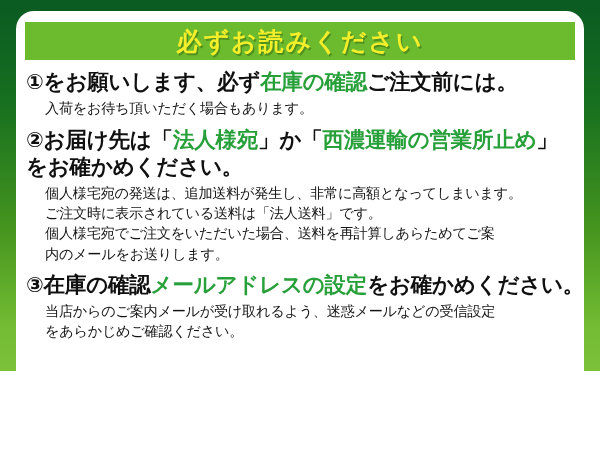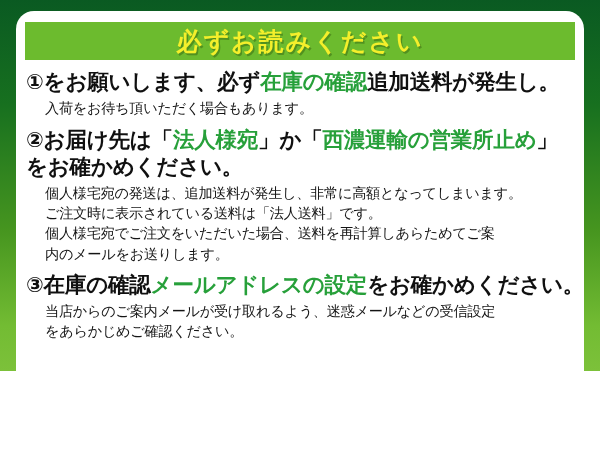--- a/index.html
+++ b/index.html
@@ -133,21 +133,21 @@
   <div class="card">
 
     <div class="title-bar">
       <span class="title-text">必ずお読みください</span>
     </div>
 
     <div class="content">
 
       <div class="section">
         <div class="headline">
-          <span class="num">①</span><span>をお願いします、必ず</span><span class="hl-green">在庫の確認</span><span>追加送料が発生し。</span>
+          <span class="num">①</span><span>をお願いします、必ず</span><span class="hl-green">在庫の確認</span><span>ご注文前には。</span>
         </div>
         <div class="body-text">
           <div>入荷をお待ち頂いただく場合もあります。</div>
         </div>
       </div>
 
       <div class="section">
         <div class="headline wrap">
           <span class="num">②</span><span>お届け先は「</span><span class="hl-green">法人様宛</span><span>」か「</span><span class="hl-green">西濃運輸の営業所止め</span><span>」</span><span>をお確かめください。</span>
         </div>

